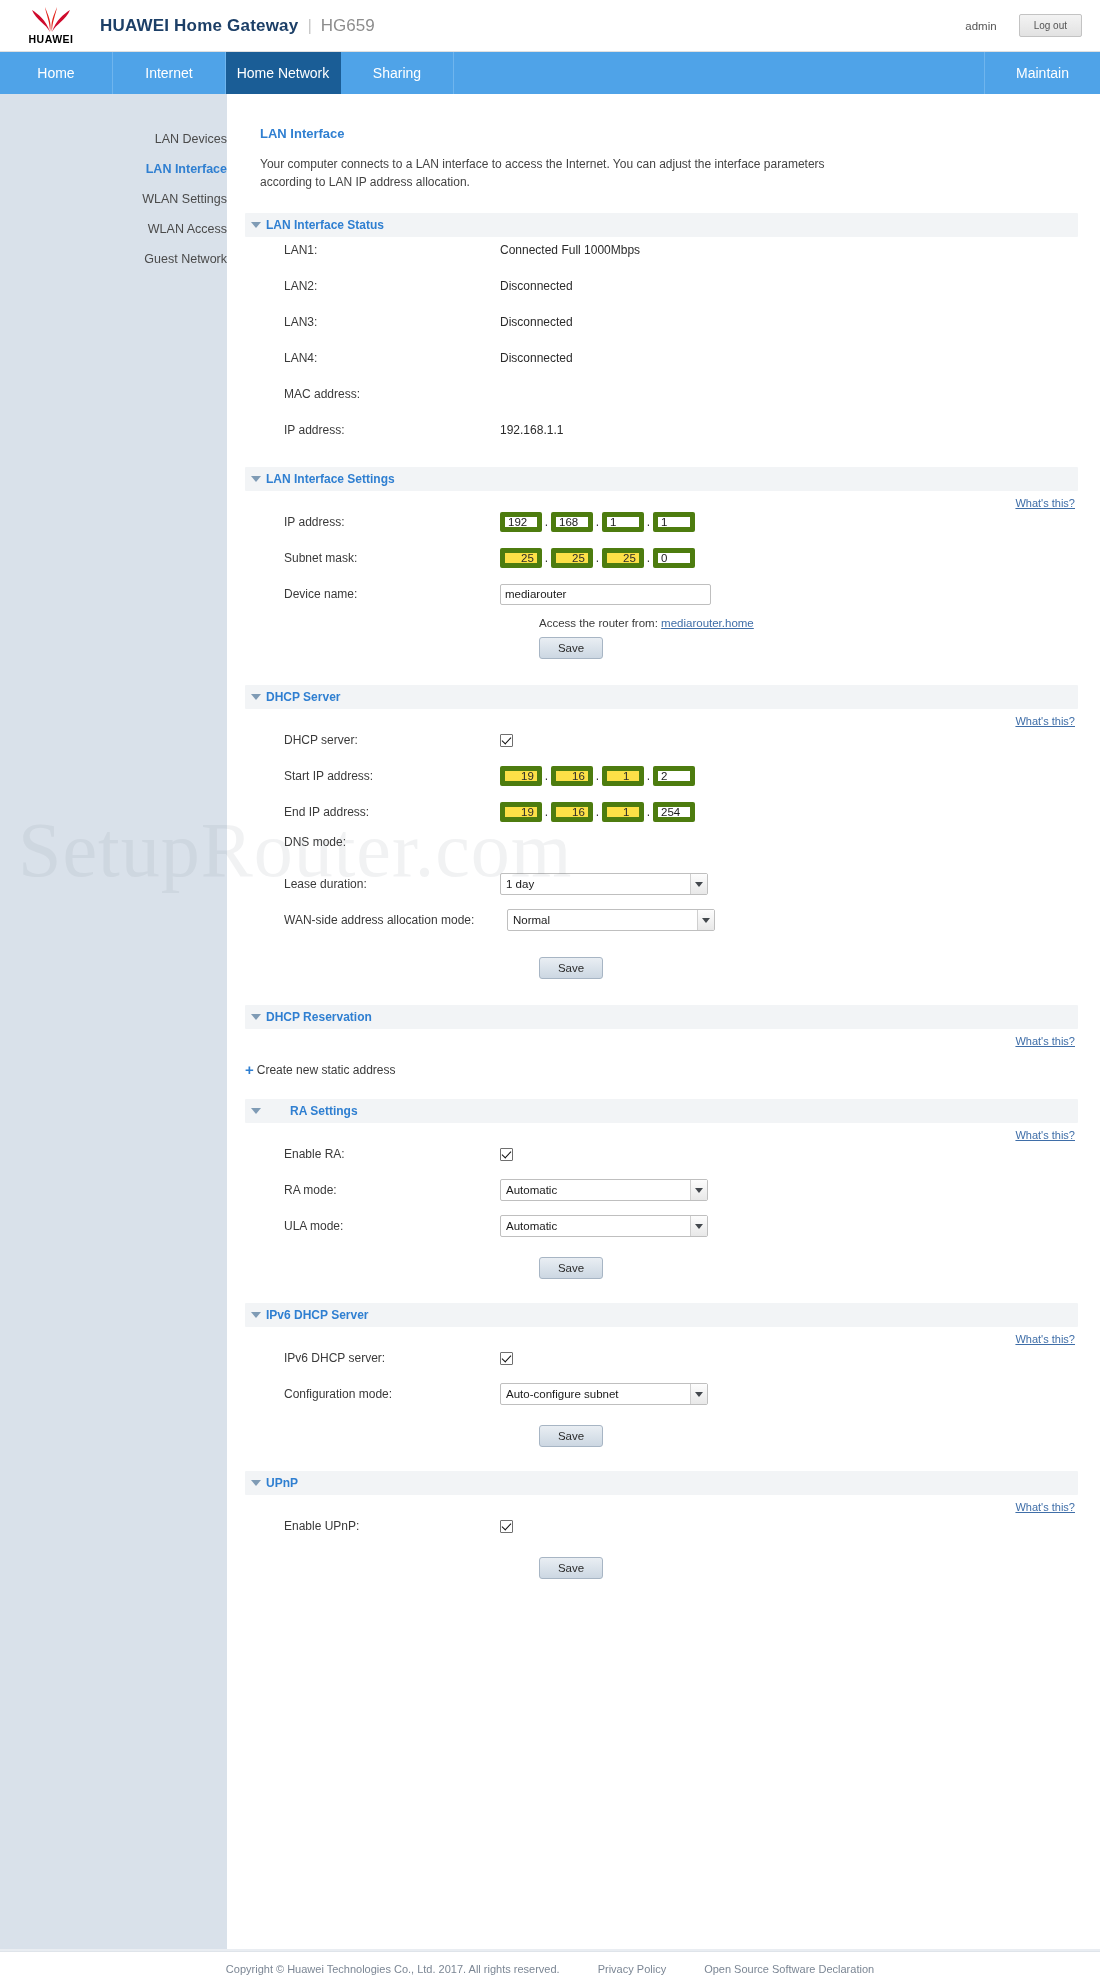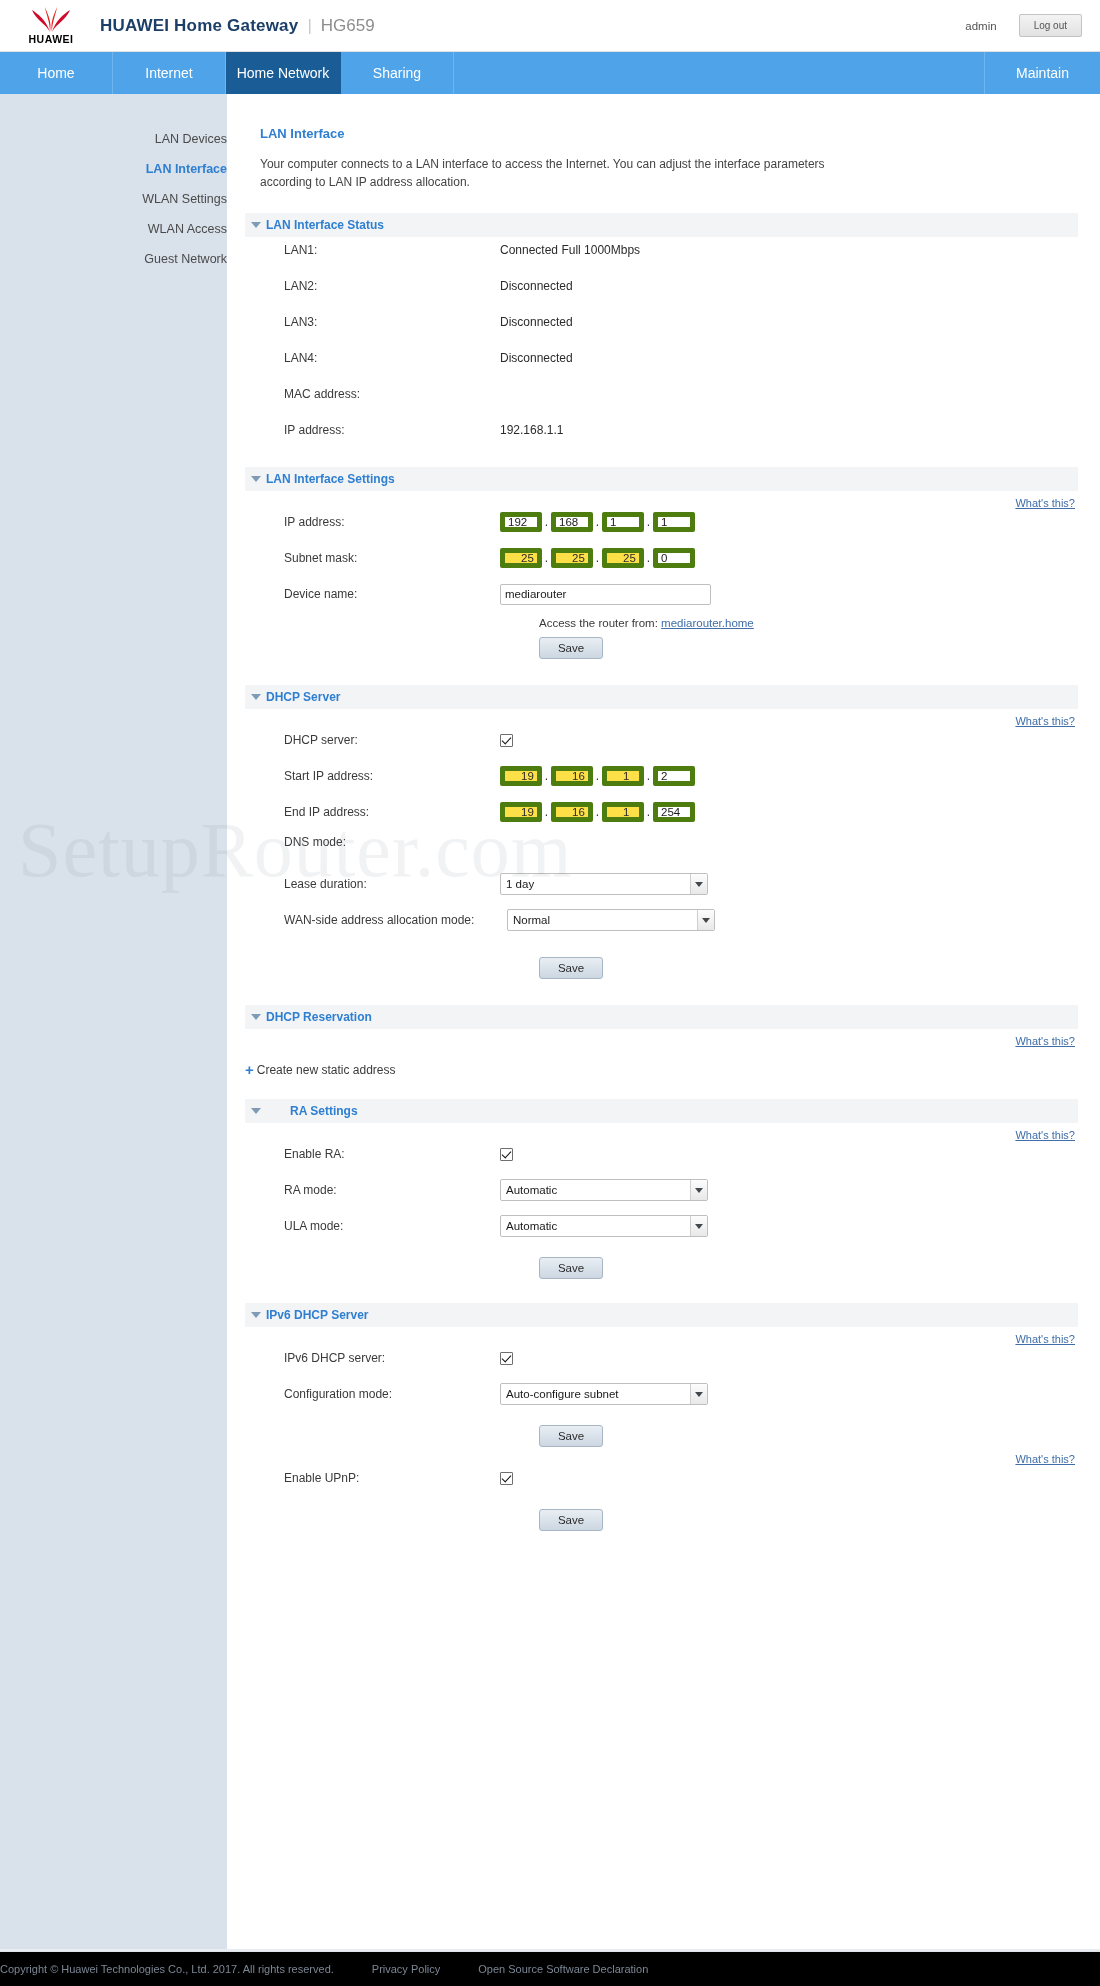--- a/index.html
+++ b/index.html
@@ -154,21 +154,21 @@
   
   .watermark{
     position:absolute; left:18px; top:805px; font-size:78px;
     color:rgba(120,130,140,0.10); font-family:"Liberation Serif", serif;
     pointer-events:none; white-space:nowrap; letter-spacing:1px;
   }
 
   
   .footer {
     position:absolute; left:0; bottom:0; width:1100px; height:35px;
-    background:#000000; display:flex; align-items:center; 
+    background:#ffffff; display:flex; align-items:center; justify-content:center;
     font-size:11px; color:#7b8694;
   }
   .footer a { color:#7b8694; text-decoration:none; margin-left:38px;}
   .footer-line{ position:absolute; top:0; left:0; width:100%; height:1px; background:#dfe4ea;}
 </style>
 </head>
 <body>
 
 <div class="header">
   <div class="logo-wrap">
@@ -411,20 +411,24 @@
           <span class="sel-arrow">
               <i></i>
             </span>
         </div>
       </div>
       <div class="save-wrap" style="margin-top:18px;">
         <button class="save-btn">Save</button>
       </div>
     </div>
 
+    <div class="section-bar" style="margin-top:24px;">
+      <span class="caret"></span>
+      <span class="section-title">UPnP</span>
+    </div>
     <div class="whats-this">What's this?</div>
 
     <div class="rows">
       <div class="row">
         <div class="row-label">Enable UPnP:</div>
         <span class="cbx on"></span>
       </div>
       <div class="save-wrap" style="margin-top:18px;">
         <button class="save-btn">Save</button>
       </div>

